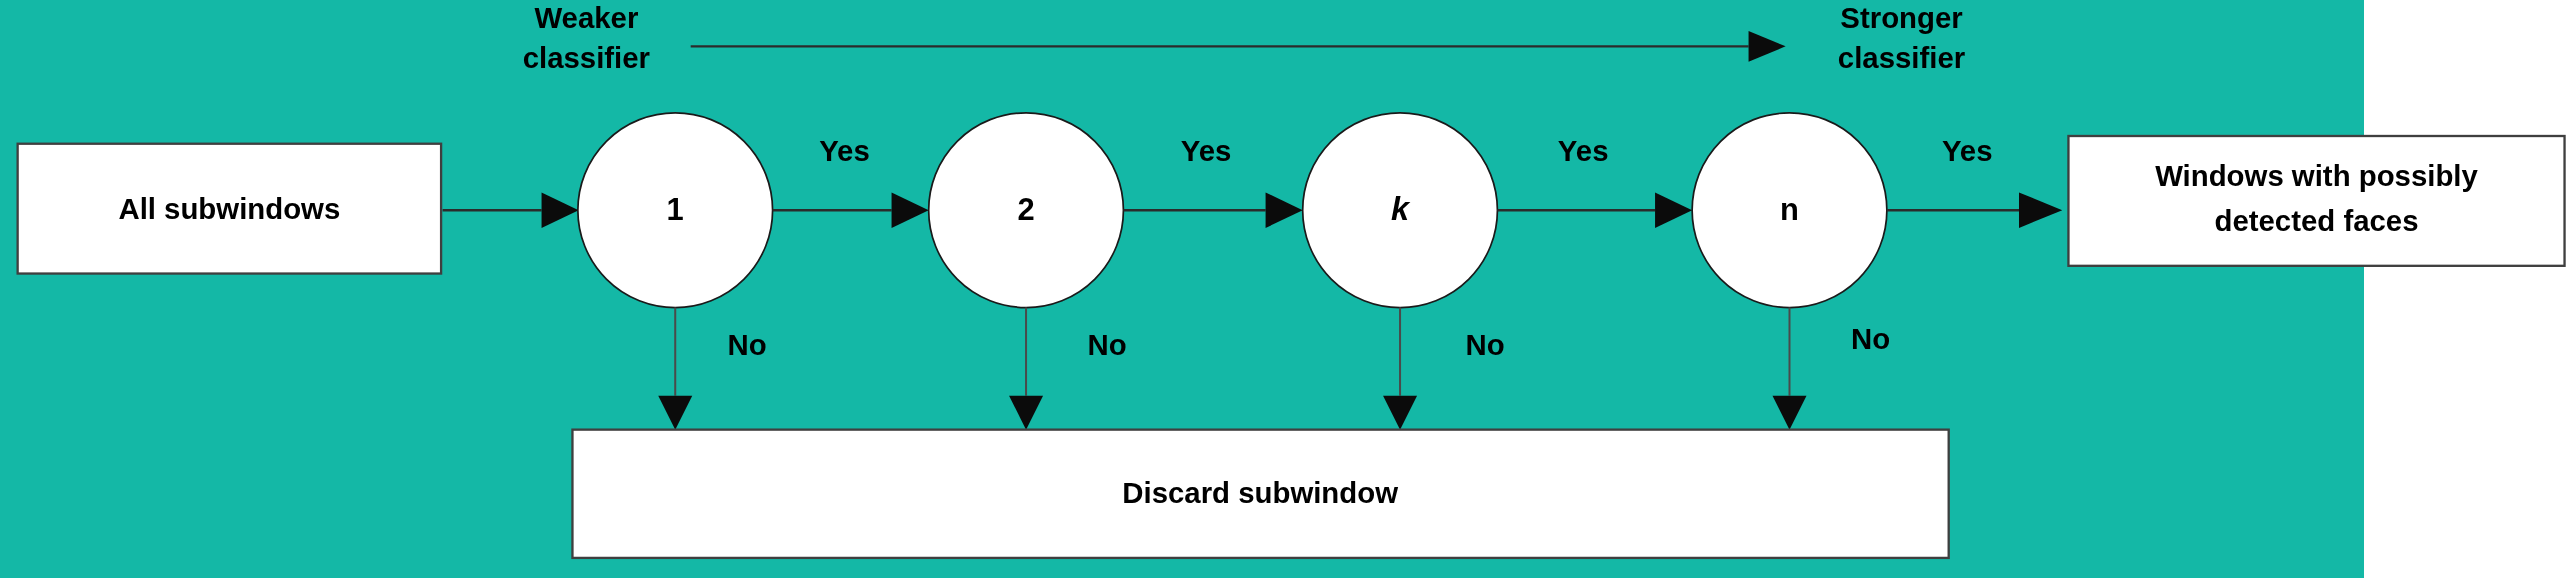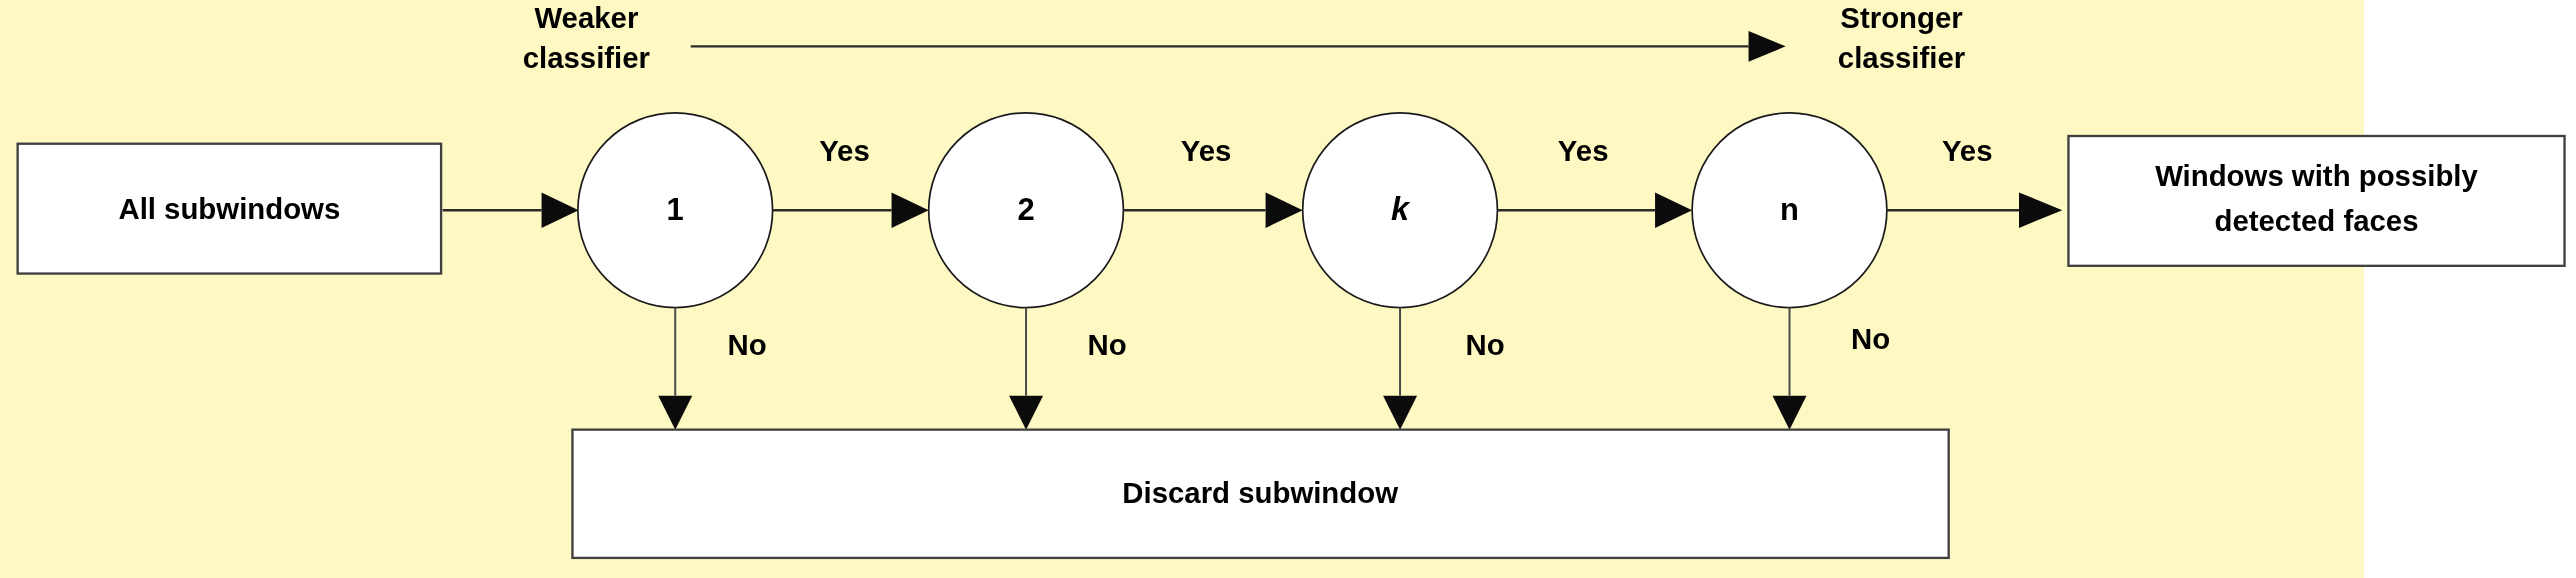--- a/index.html
+++ b/index.html
@@ -10,21 +10,21 @@
   body {
     width: 2576px;
     height: 578px;
     font-family: "Liberation Sans", sans-serif;
     overflow: hidden;
   }
   #diagram-root {
     position: relative;
     width: 2364px;
     height: 578px;
-    background: #fef9c3;
+    background: #14b8a6;
   }
   svg.canvas {
     position: absolute;
     top: 0;
     left: 0;
     width: 2576px;
     height: 578px;
   }
   .box-rect {
     fill: #ffffff;

